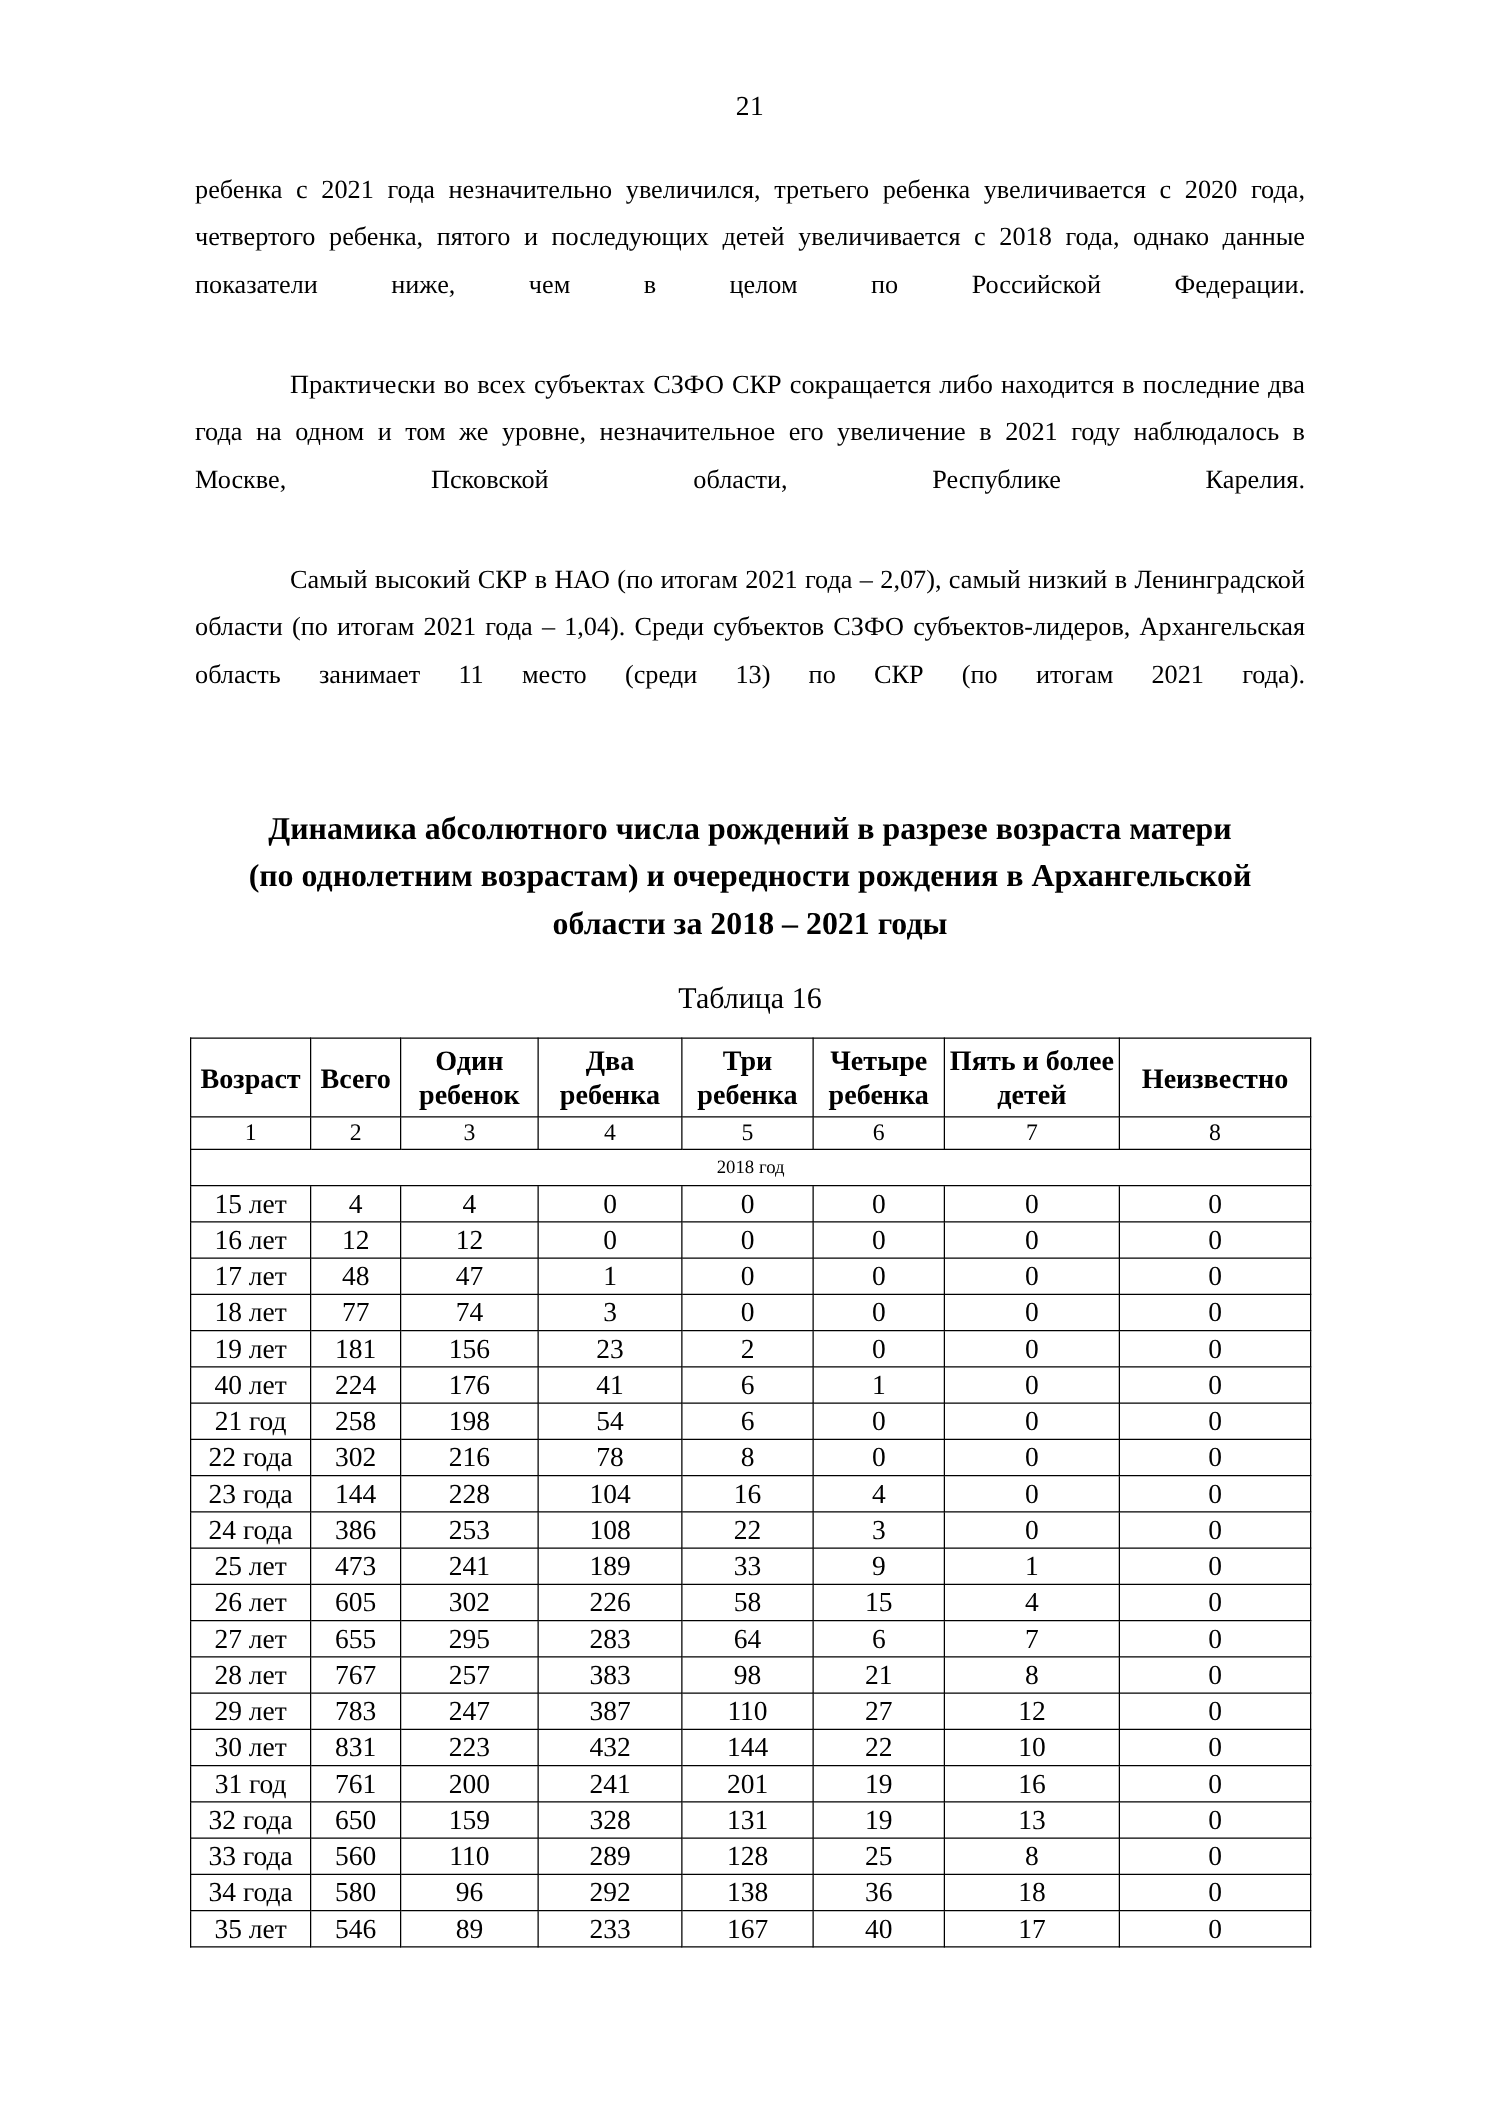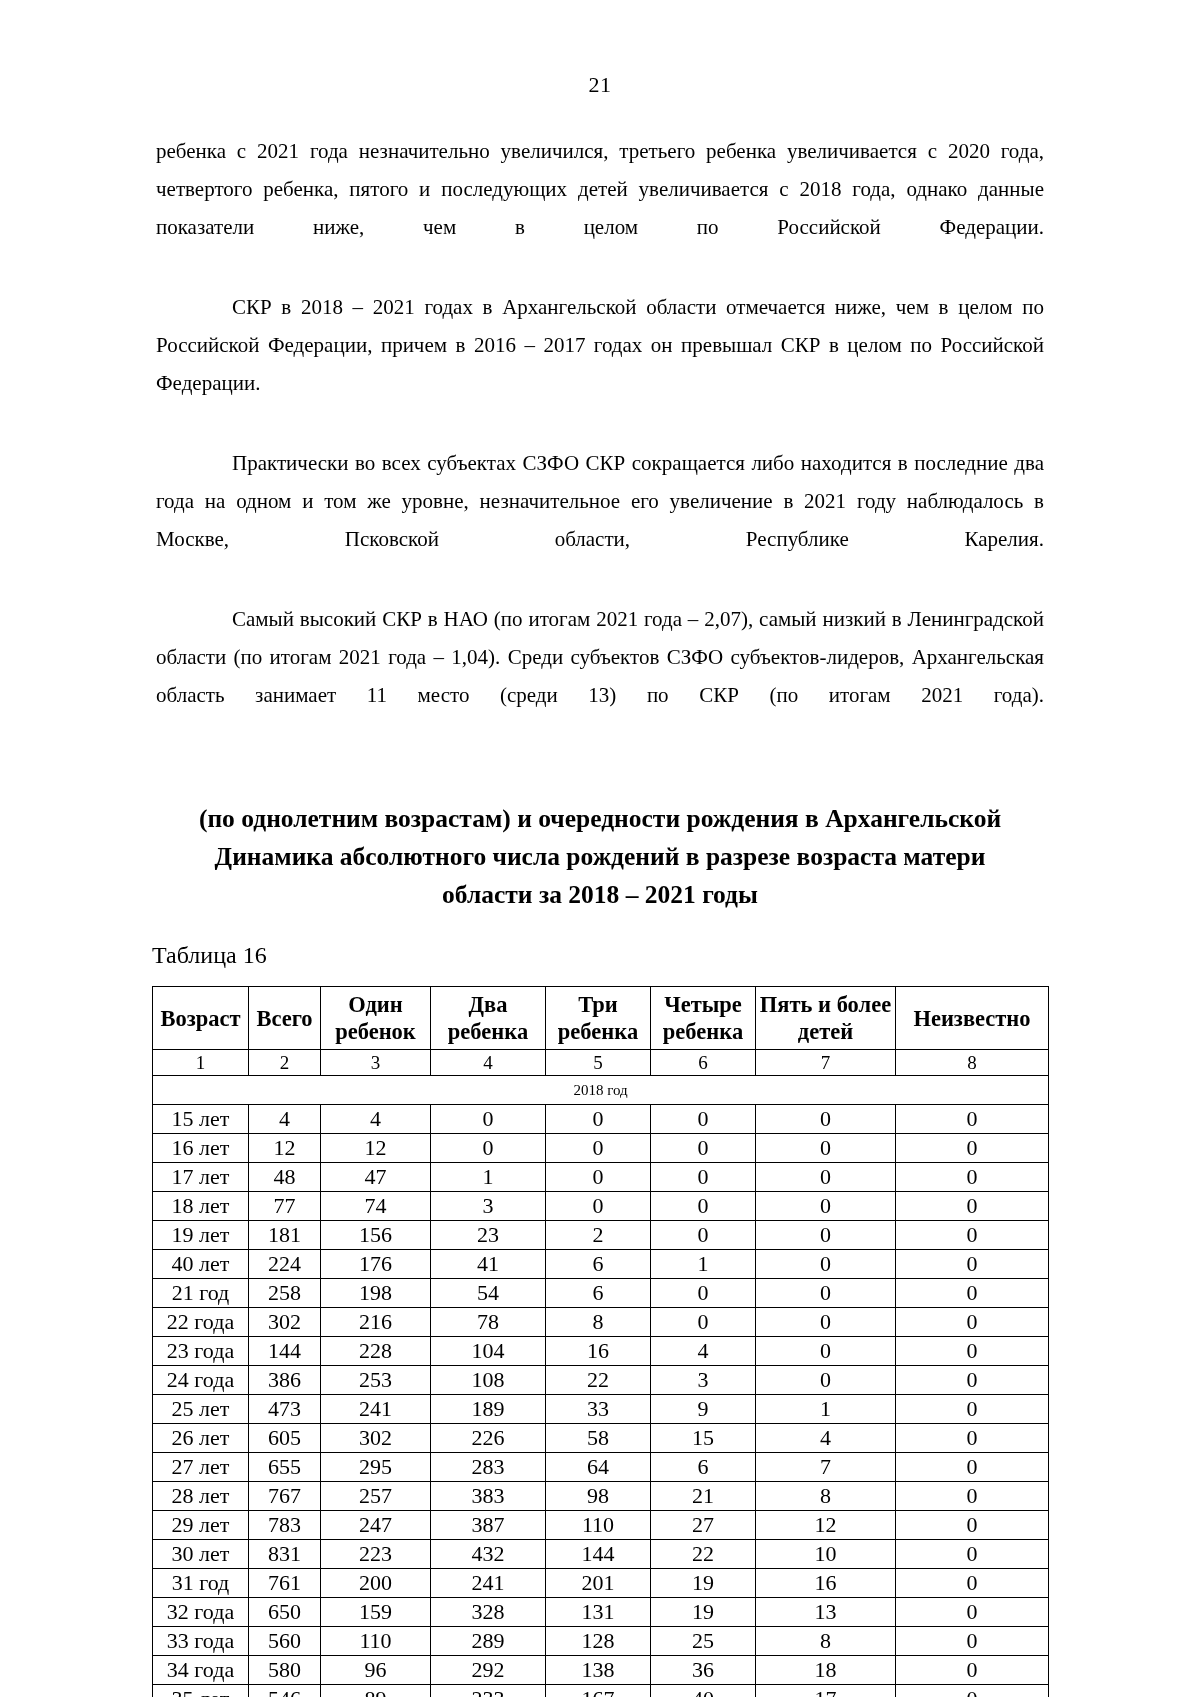--- a/index.html
+++ b/index.html
@@ -58,21 +58,21 @@
     padding-top: 44px;
     text-align: center;
     font-weight: bold;
     font-size: 25.5px;
     line-height: 38px;
   }
   .table-number {
     width: 896px;
     margin: 0 auto;
     padding-top: 26px;
-    text-align: left;
+    text-align: center;
     font-size: 24px;
     line-height: 30px;
   }
   .table-wrap {
     width: 896px;
     margin: 0 auto;
     padding-top: 16px;
   }
   table.data-table {
     border-collapse: collapse;
@@ -121,28 +121,27 @@
 </style>
 </head>
 <body>
 
 <div class="page">
 
   <div class="page-number">21</div>
 
   <div class="body-text">
     <p class="para">ребенка с 2021 года незначительно увеличился, третьего ребенка увеличивается с 2020 года, четвертого ребенка, пятого и последующих детей увеличивается с 2018 года, однако данные показатели ниже, чем в целом по Российской Федерации.</p>
-    <p class="para indented">СКР в 2018 – 2021 годах в Архангельской области отмечается ниже, чем в целом по Российской Федерации, причем в 2016 – 2017 годах он превышал СКР в целом по Российской Федерации.</p>
     <p class="para indented">Практически во всех субъектах СЗФО СКР сокращается либо находится в последние два года на одном и том же уровне, незначительное его увеличение в 2021 году наблюдалось в Москве, Псковской области, Республике Карелия.</p>
     <p class="para indented">Самый высокий СКР в НАО (по итогам 2021 года – 2,07), самый низкий в Ленинградской области (по итогам 2021 года – 1,04). Среди субъектов СЗФО субъектов-лидеров, Архангельская область занимает 11 место (среди 13) по СКР (по итогам 2021 года).</p>
   </div>
 
   <div class="table-title">
+    <div>Динамика абсолютного числа рождений в разрезе возраста матери</div>
     <div>(по однолетним возрастам) и очередности рождения в Архангельской</div>
-    <div>Динамика абсолютного числа рождений в разрезе возраста матери</div>
     <div>области за 2018 – 2021 годы</div>
   </div>
 
   <div class="table-number">Таблица 16</div>
 
   <div class="table-wrap">
     <table class="data-table">
       <colgroup>
         <col class="c-age">
           <col class="c-total">

